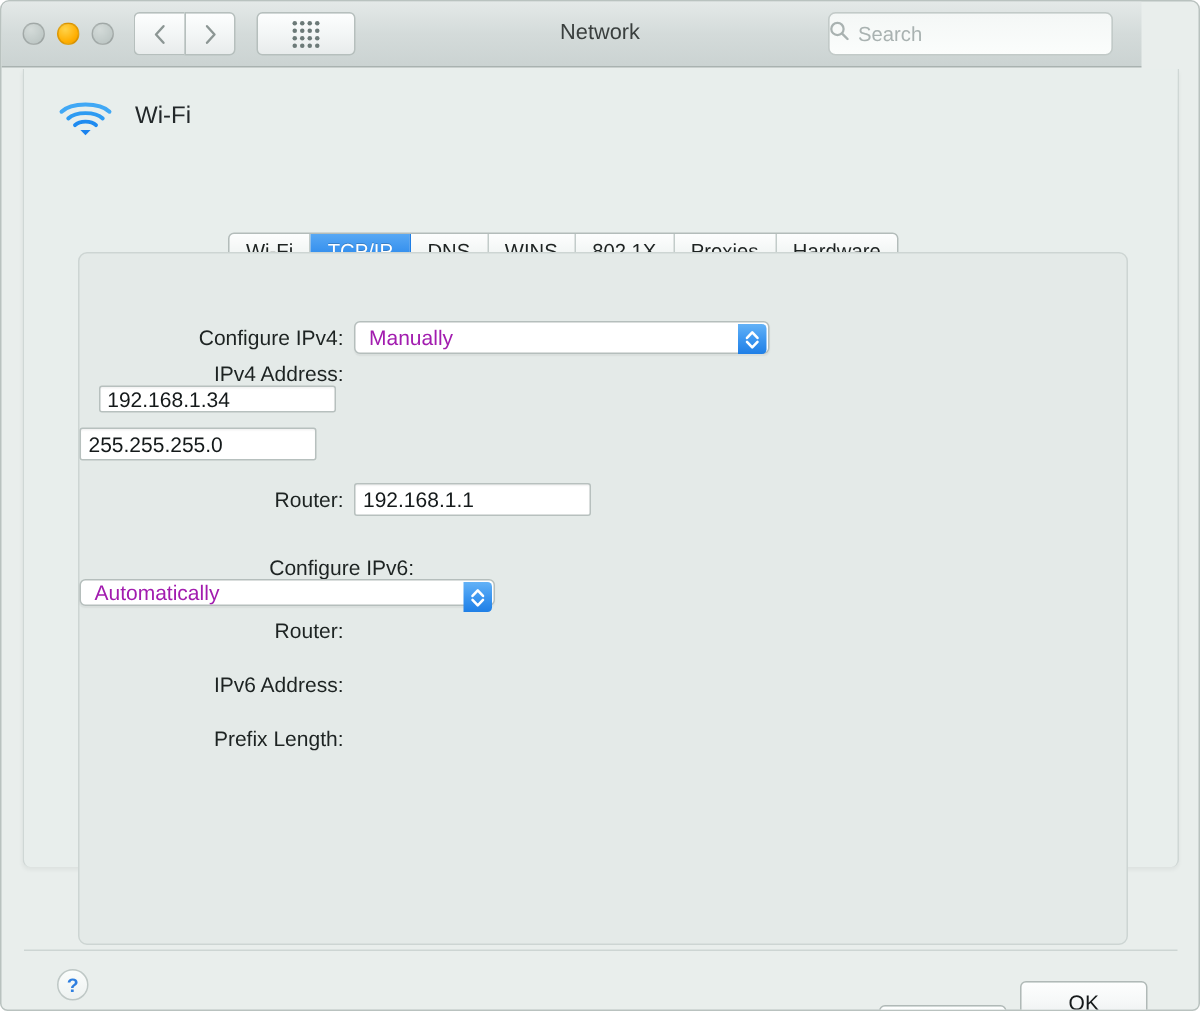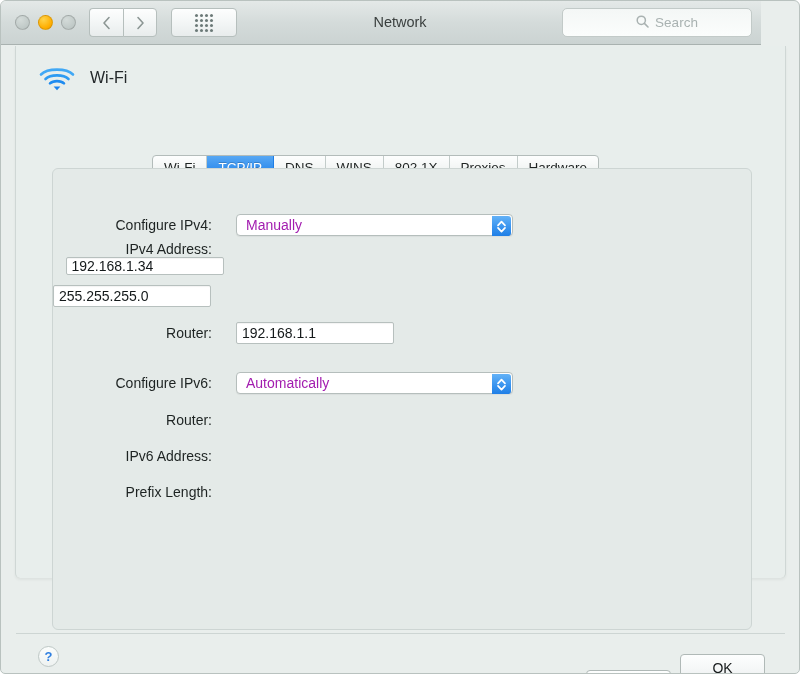--- a/index.html
+++ b/index.html
@@ -88,26 +88,26 @@
   .wintitle {
     position: absolute;
     left: 0; top: 13px; width: 798px;
     text-align: center;
     font-size: 14.5px;
     color: #3a3f3e;
   }
 
   .searchfield {
     position: absolute;
-    right: 9px; top: 7px;
+    right: 19px; top: 7px;
     width: 190px; height: 29px;
     background: linear-gradient(to bottom, #f4f7f6 0%, #fbfdfc 100%);
     border: 1px solid #c2cac8;
     border-radius: 5px;
-    display: flex; align-items: center; justify-content: center; padding-left: 20px;
+    display: flex; align-items: center; 
   }
   .searchfield .sglyph { margin-right: 6px; display: block; }
   .searchfield .sph {
     font-size: 13.5px;
     color: #a9b2b1;
   }
 
   
   .sheet {
     position: absolute;
@@ -176,21 +176,21 @@
   .form { position: absolute; left: 0; top: 0; width: 700px; }
   .row {
     position: absolute;
     left: 0;
     height: 26px;
     display: flex; align-items: center;
   }
   .lbl {
     width: 183px;
     text-align: right;
-    padding-right: 24px;
+    padding-right: 7px;
     font-size: 14px;
     color: #1d2322;
     white-space: nowrap;
   }
 
   .popup {
     position: relative;
     width: 277px; height: 22px;
     background: #ffffff;
     border: 1px solid #b5bebc;
@@ -373,21 +373,21 @@
 
         <div class="row" style="top:114px;">
           <div class="tfield">255.255.255.0</div>
         </div>
 
         <div class="row" style="top:151px;">
           <span class="lbl">Router:</span>
           <div class="tfield">192.168.1.1</div>
         </div>
 
-        <div class="row" style="top:201px;">
+        <div class="row" style="top:201px;flex-direction:column;">
           <span class="lbl">Configure IPv6:</span>
           <div class="popup">
             <span class="pval">Automatically</span>
             <span class="parrows">
               <svg width="11" height="15" viewBox="0 0 11 15">
                 <path d="M2 6.3 L5.5 2.6 L9 6.3" fill="none" stroke="#ffffff" stroke-width="1.7" stroke-linecap="round" stroke-linejoin="round"></path>
                 <path d="M2 8.9 L5.5 12.6 L9 8.9" fill="none" stroke="#ffffff" stroke-width="1.7" stroke-linecap="round" stroke-linejoin="round"></path>
               </svg>
             </span>
           </div>

